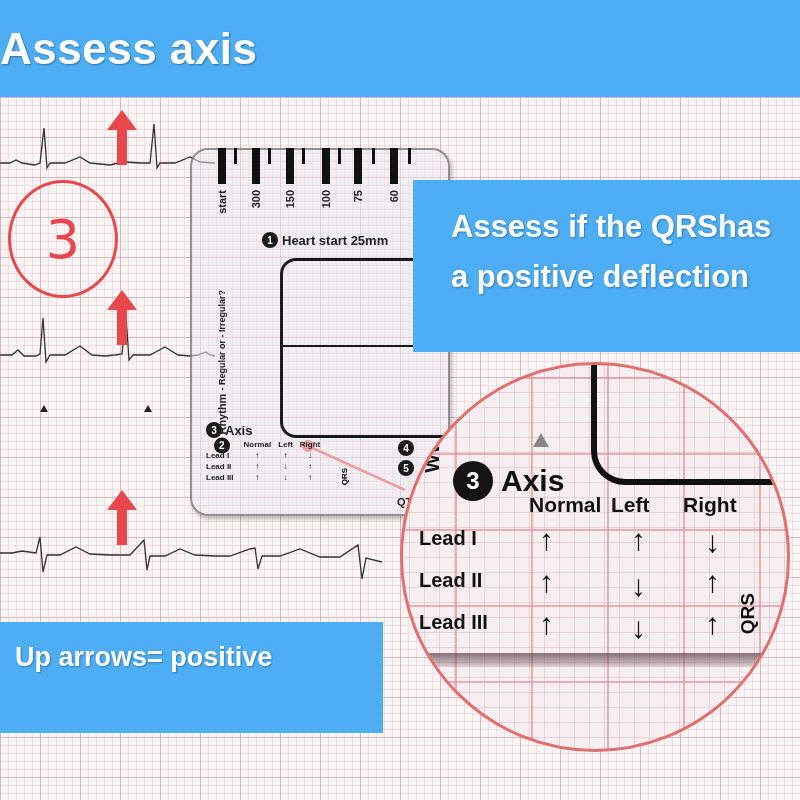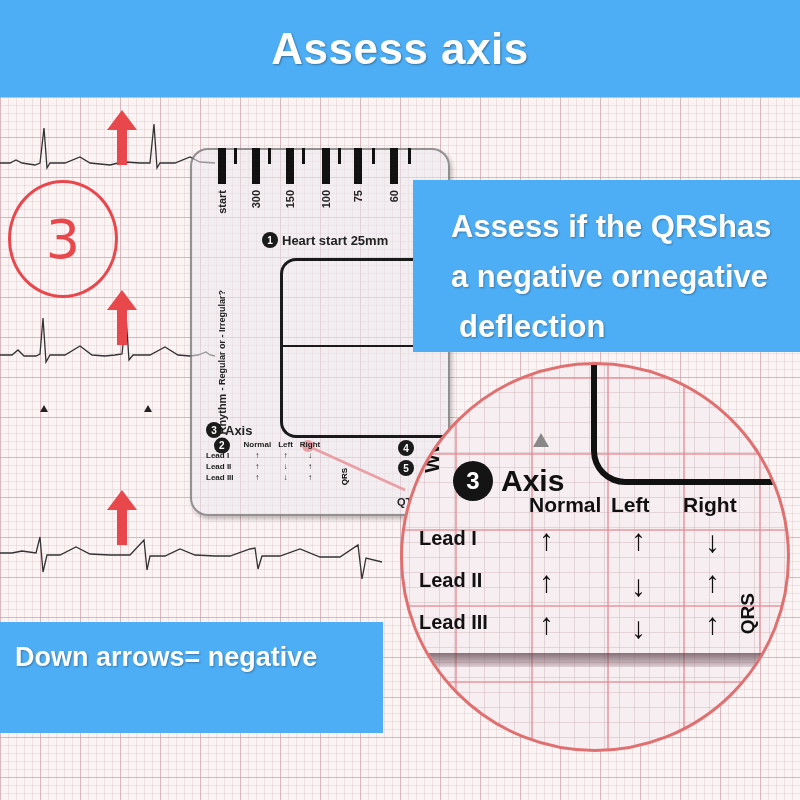--- a/index.html
+++ b/index.html
@@ -1,21 +1,21 @@
 <!DOCTYPE html>
 <html><head>
 <meta charset="utf-8">
 <style>
   * { box-sizing: border-box; margin: 0; padding: 0; }
   html, body { width: 800px; height: 800px; overflow: hidden; background: #ffffff; }
   body { position: relative; font-family: "Liberation Sans", sans-serif; }
 
   .title-banner {
     position: absolute; left: 0; top: 0; width: 800px; height: 97px;
-    background: #4daef5; display: flex; align-items: center; justify-content: center;
+    background: #4daef5; display: flex; align-items: center; 
   }
   .title-banner h1 {
     color: #ffffff; font-weight: 700; font-size: 44px; letter-spacing: 0.5px;
     text-shadow: 1px 1px 2px rgba(0,0,0,0.35);
   }
 
   .ecg-paper {
     position: absolute; left: 0; top: 97px; width: 800px; height: 703px;
     background-color: #fbf4f5;
     background-image:
@@ -236,22 +236,21 @@
   <span class="qrs-small">QRS</span>
   <div class="n45">
     <span class="badge">4</span>
     <span class="badge">5</span>
   </div>
   <span class="qtc-small">QTc</span>
 </div>
 
 <div class="info-box">
   <p>Assess if the QRShas</p>
-  <p>a negative ornegative</p>
-  <p class="indent">deflection</p>
+  <p>a positive deflection</p>
 </div>
 
 <div class="magnifier">
   <div class="mag-window"></div>
   <svg style="position:absolute;left:130px;top:68px" width="16" height="14">
       <polygon points="0,14 8,0 16,14" fill="#888"></polygon>
     </svg>
   <span class="mag-ww">WW</span>
   <div class="mag-axis">
     <div class="head">
@@ -277,14 +276,14 @@
     <span class="row-lbl" style="top:118px">Lead III</span>
     <span class="arrow" style="left:120px;top:116px">↑</span>
     <span class="arrow" style="left:212px;top:120px">↓</span>
     <span class="arrow" style="left:286px;top:116px">↑</span>
   </div>
   <span class="mag-qrs">QRS</span>
   <div class="mag-card-edge"></div>
 </div>
 
 <div class="legend-box">
-  <p>Down arrows= negative</p>
+  <p>Up arrows= positive</p>
 </div>
 
 </body></html>

